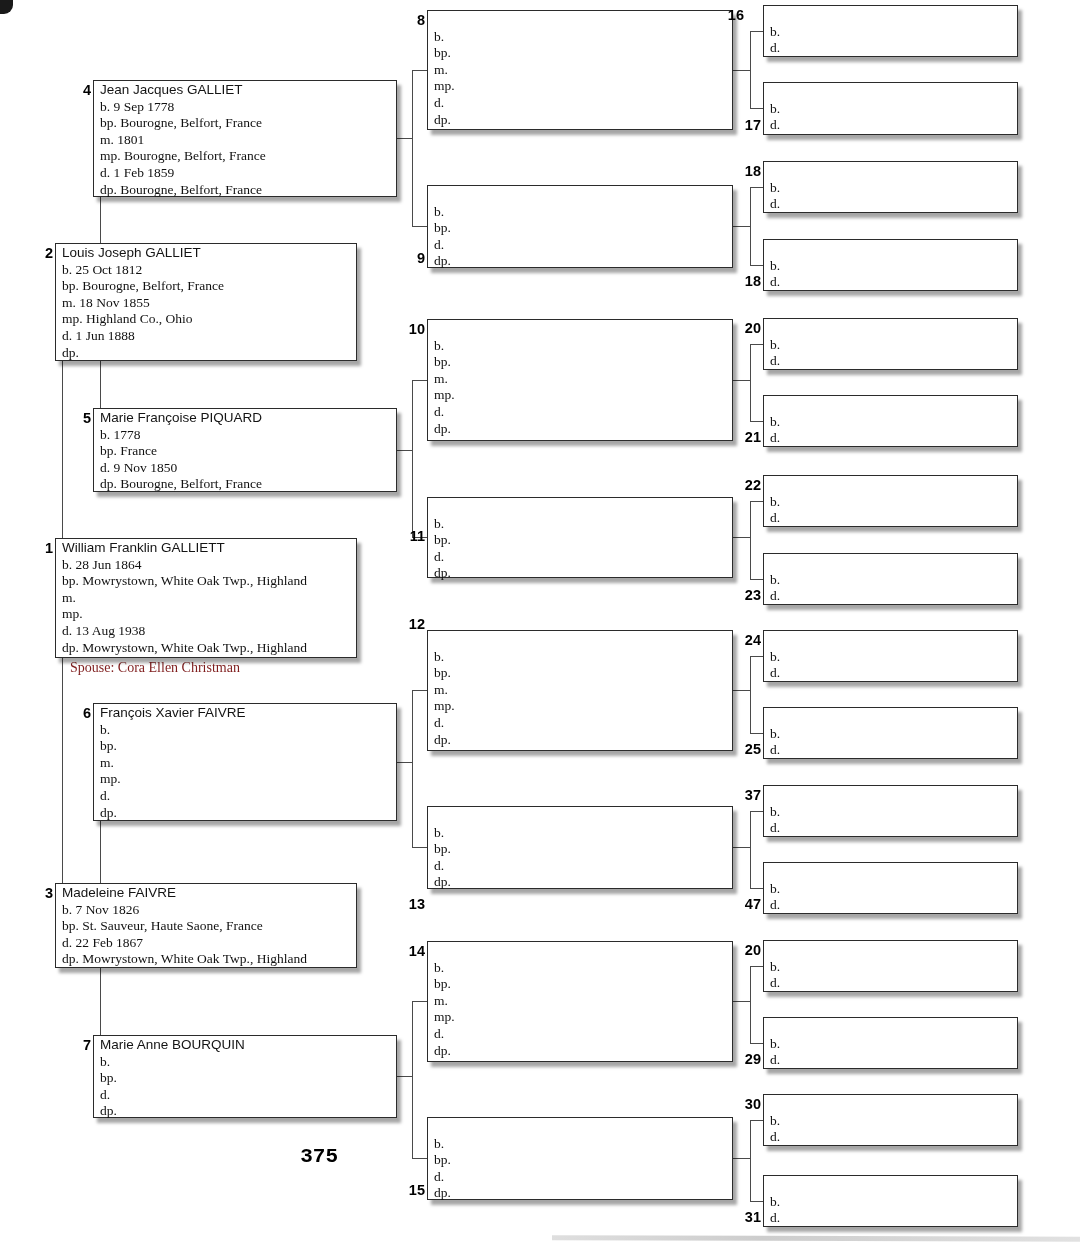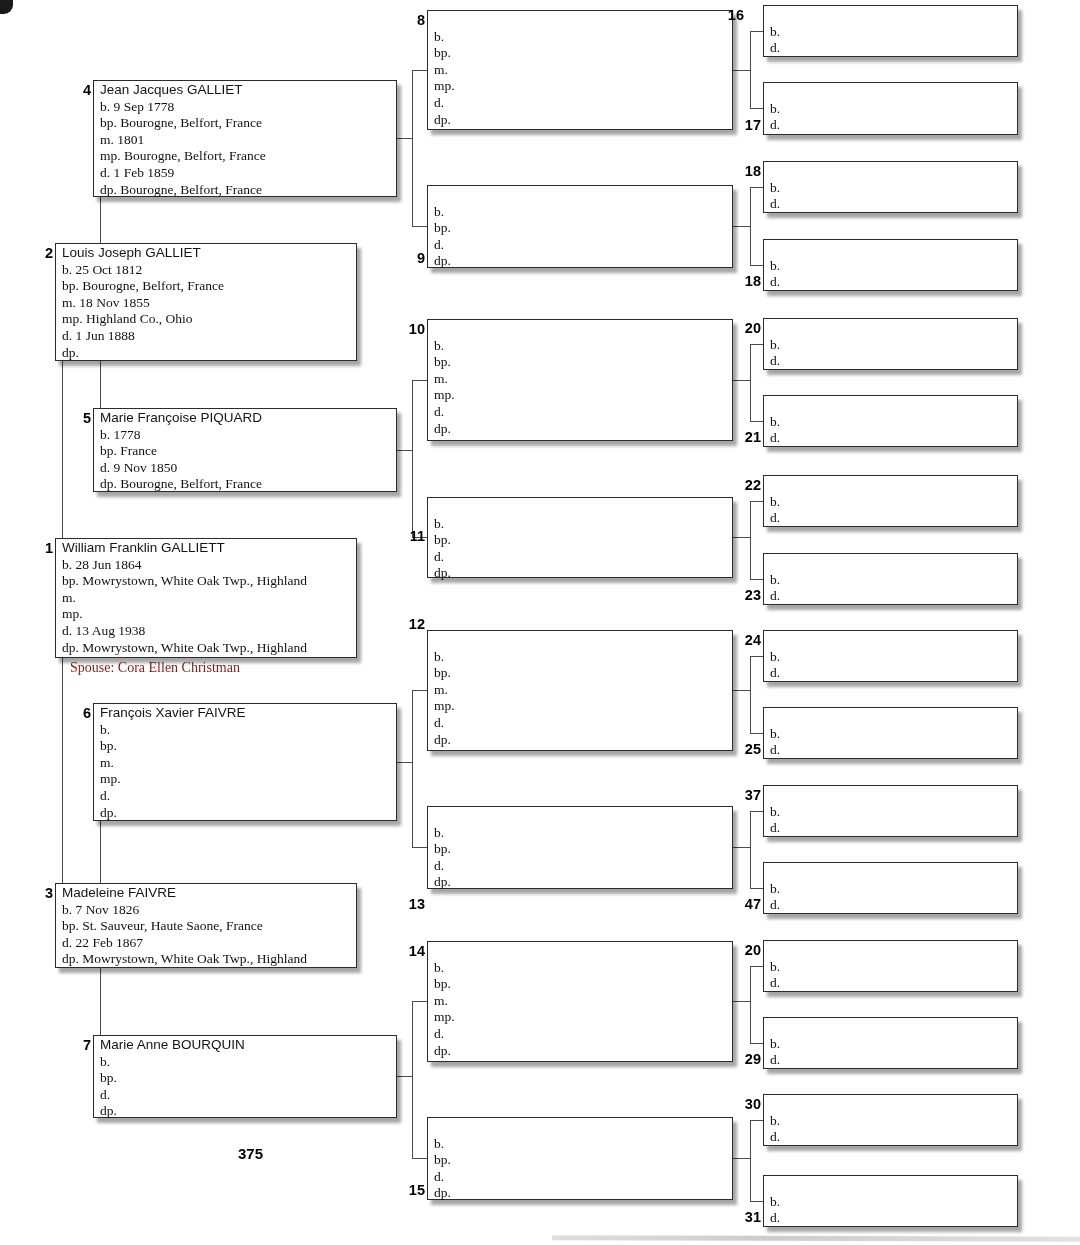--- a/index.html
+++ b/index.html
@@ -13,22 +13,22 @@
   .field-line{font-family:"Liberation Serif",serif;font-size:13.5px;
               line-height:16.6px;min-height:16.6px;white-space:nowrap;overflow:hidden;}
   .small .person-name,.small .field-line{line-height:16px;min-height:16px;}
   .small{padding-top:2px;}
   .person-number{position:absolute;width:22px;text-align:right;z-index:3;
                  font-family:"Liberation Sans",sans-serif;font-weight:bold;
                  font-size:14.5px;line-height:16px;color:#000;}
   .cline{position:absolute;background:#4a4a4a;z-index:1;}
   #spouse-note{position:absolute;left:70px;top:660px;font-family:"Liberation Serif",serif;
                font-size:14px;color:#7f1d1d;}
-  #page-number{position:absolute;left:238px;top:1145px;width:100px;text-align:left;
-               font-family:Liberation Sans, sans-serif;font-weight:bold;font-size:15px;color:#000;}
+  #page-number{position:absolute;left:238px;top:1145px;width:100px;text-align:right;
+               font-family:Liberation Mono, monospace;font-weight:bold;font-size:21px;color:#000;}
   #corner-mark{position:absolute;left:0;top:0;width:13px;height:14px;background:#1a1a1a;
                border-bottom-right-radius:9px;}
   #page-edge{position:absolute;left:552px;top:1236px;width:528px;height:5px;
              background:linear-gradient(90deg,#d9d9d9,#c4c4c4 40%,#dcdcdc);
              transform:rotate(0.15deg);opacity:.85;}
 </style>
 </head>
 <body>
 
 <div id="chart">

